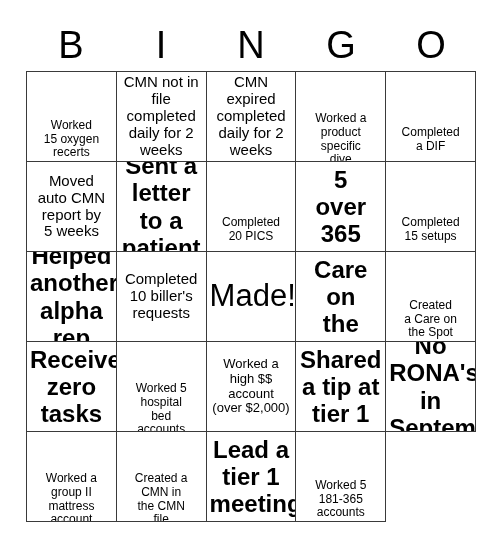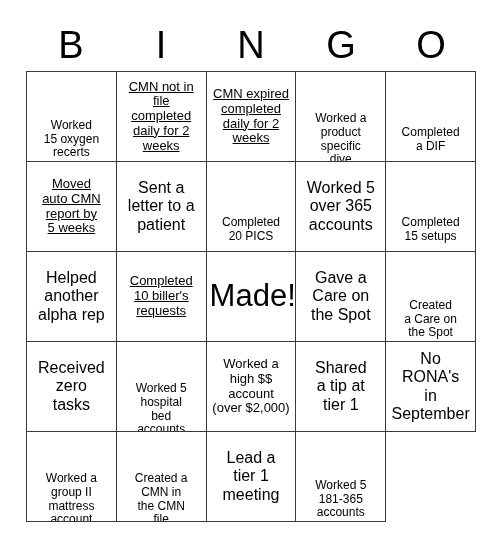--- a/index.html
+++ b/index.html
@@ -76,23 +76,23 @@
     display: block;
     width: 100%;
     line-height: 1.13;
     font-family: "Liberation Sans", sans-serif;
     color: #000000;
     white-space: pre-line;
   }
 
   
   .fs-xl   { font-size: 31px; line-height: 1.05; }
-  .fs-lg   { font-size: 16px; }
+  .fs-lg   { font-size: 24px; font-weight: bold; }
   .fs-md   { font-size: 12px; margin-top: 46px; }
-  .fs-sm   { font-size: 13px; text-decoration: underline; }
+  .fs-sm   { font-size: 15px; }
   .fs-xs   { font-size: 13px; }
 </style>
 </head>
 <body>
 
 <div id="bingo-card">
 
   <div id="bingo-header">
     <div class="header-letter">B</div>
     <div class="header-letter">I</div>

